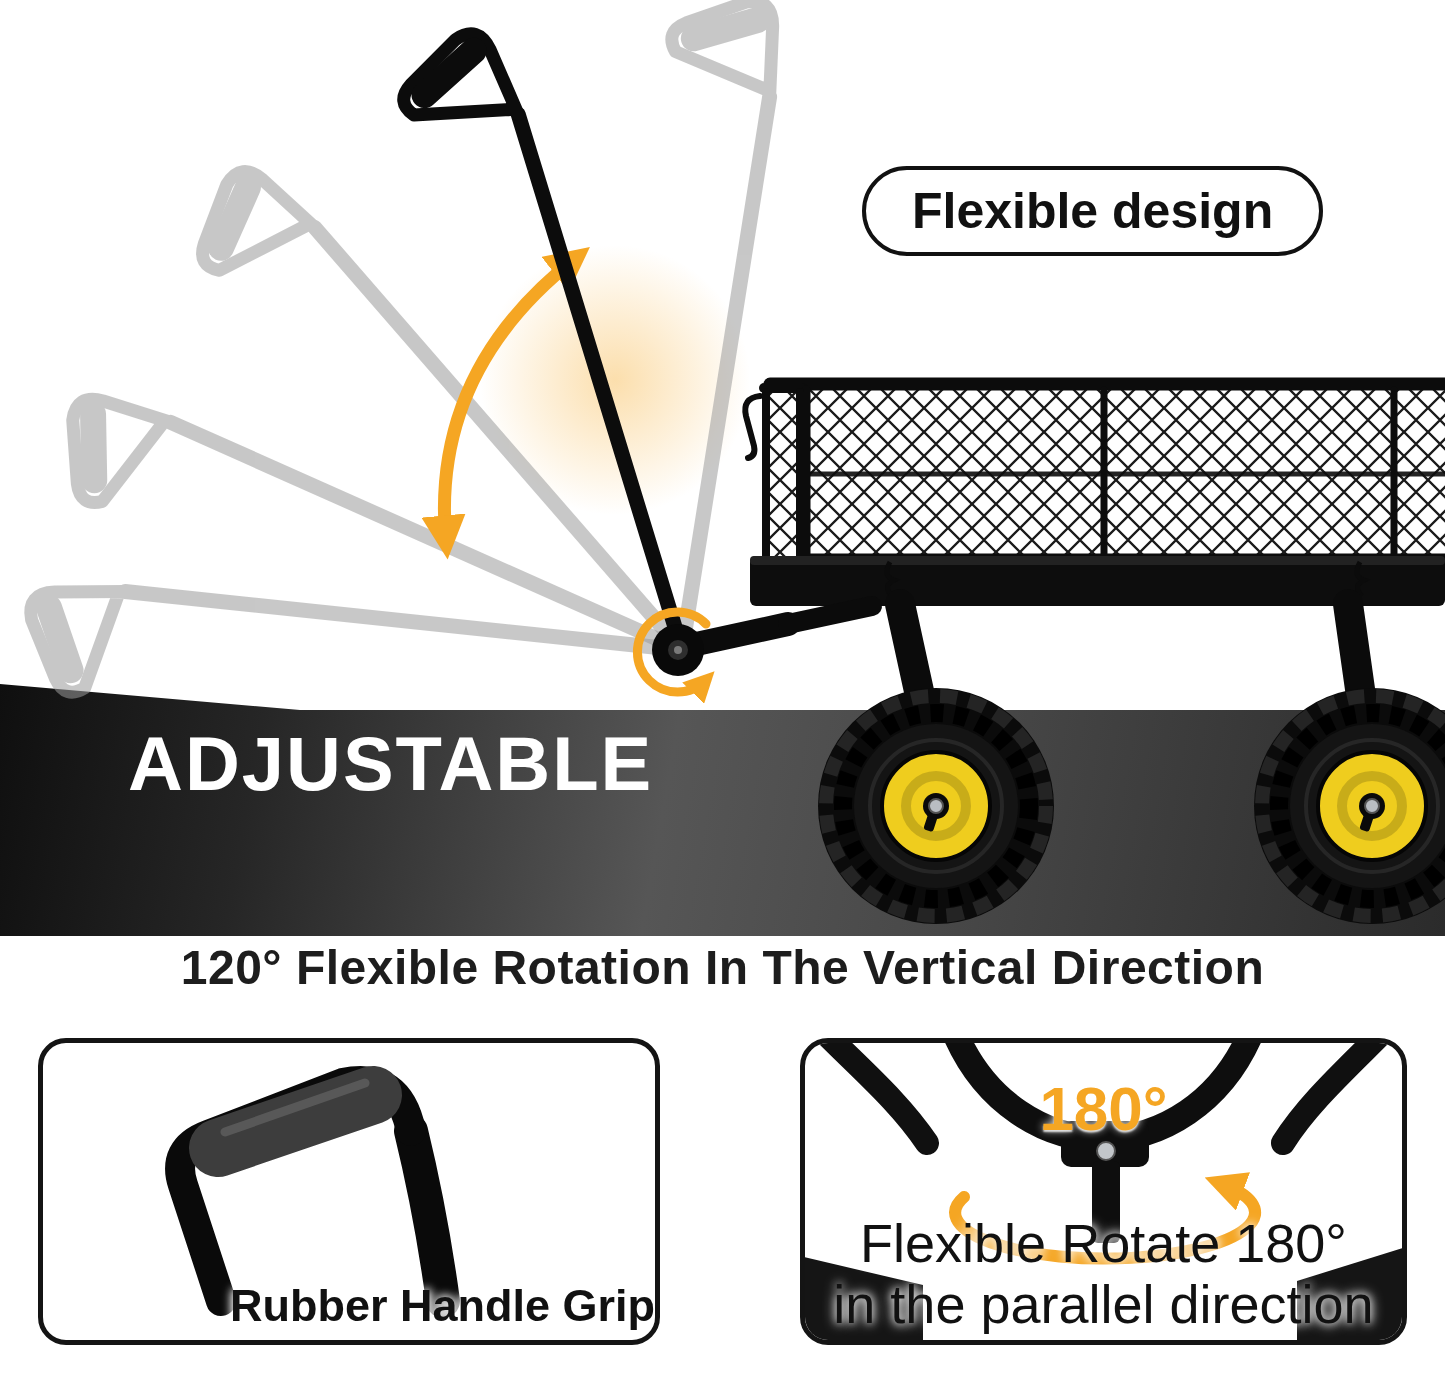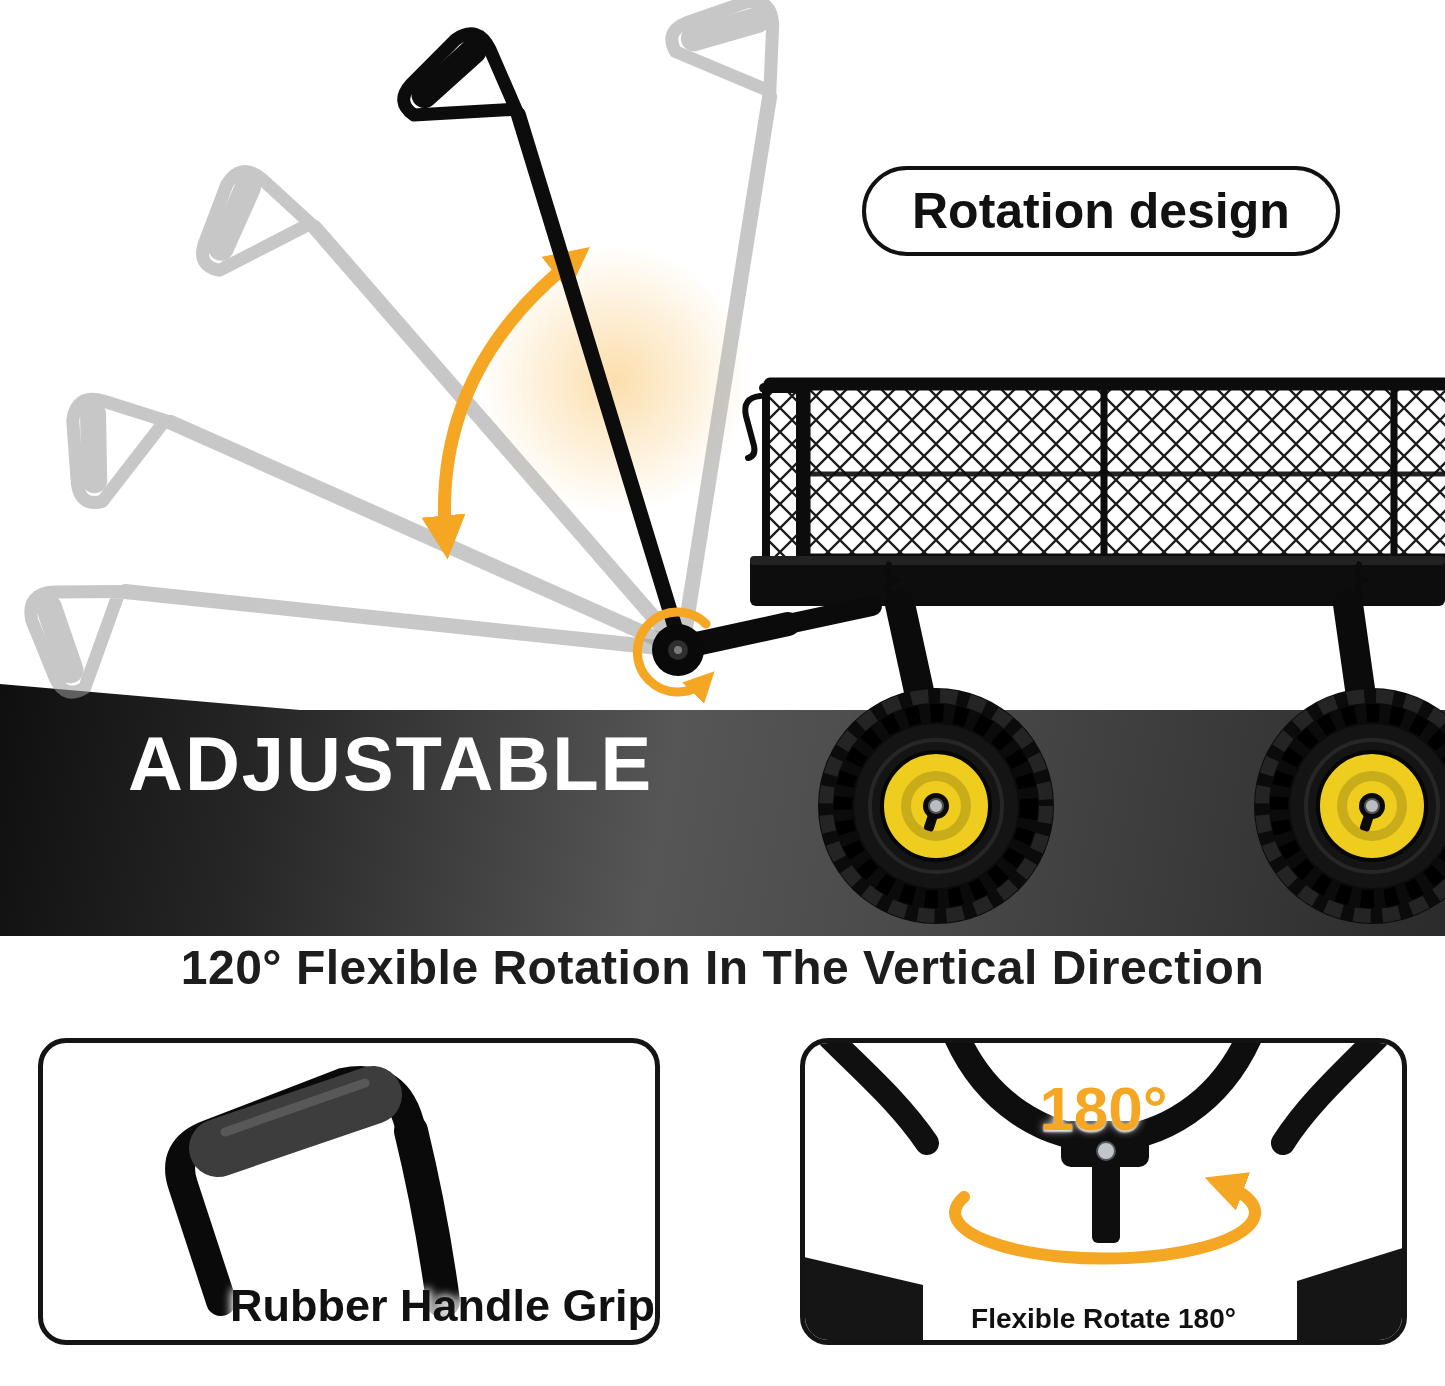--- a/index.html
+++ b/index.html
@@ -37,21 +37,21 @@
   .card-left{left:38px;width:622px;}
   .card-right{left:800px;width:607px;padding-left:16px;}
   .card svg{position:absolute;left:0;top:0;}
   .card-caption{
     position:absolute;left:0;bottom:8px;width:100%;text-align:right;
     font-size:45px;font-weight:600;color:#111;
     text-shadow:0 0 8px #fff,0 0 12px #fff;
   }
   .card-caption2{
     position:absolute;left:0;bottom:6px;width:100%;text-align:center;
-    font-size:28px;font-weight:700;color:#111;line-height:1.12;
+    font-size:54px;font-weight:400;color:#111;line-height:1.12;
     text-shadow:0 0 9px #fff,0 0 14px #fff;
   }
   .angle180{
     position:absolute;left:50%;top:30px;transform:translateX(-50%);
     font-size:62px;font-weight:700;color:#F5A623;
     text-shadow:0 0 8px rgba(255,255,255,.95),0 2px 2px rgba(255,255,255,.8);
   }
 </style>
 </head>
 <body>
@@ -146,21 +146,21 @@
         <circle cx="678" cy="650" r="10" fill="#2e2e2e"></circle>
         <circle cx="678" cy="650" r="4" fill="#7a7a7a"></circle>
       </g>
 
       <path d="M 706,624 A 40 40 0 1 0 706,680" fill="none" stroke="#F5A623" stroke-width="9" stroke-linecap="round" marker-end="url(#ah)"></path>
     </g>
   </svg>
 
 
   <div class="ergo-pill">
-    <span>Rotation design</span>
+    <span>Flexible design</span>
   </div>
 
   <div class="subtitle">120° Flexible Rotation In The Vertical Direction</div>
 
   <div class="card card-left">
     <svg width="612" height="297" viewBox="0 0 612 297">
       <path d="M 400,258 Q 388,170 368,88" fill="none" stroke="#0a0a0a" stroke-width="34" stroke-linecap="round"></path>
       <path d="M 368,88 Q 356,28 300,40 L 165,92 Q 128,106 140,142 L 178,258" fill="none" stroke="#0a0a0a" stroke-width="30" stroke-linecap="round" stroke-linejoin="round"></path>
       <path d="M 330,52 L 175,105" fill="none" stroke="#3d3d3d" stroke-width="58" stroke-linecap="round"></path>
       <path d="M 322,40 L 182,89" fill="none" stroke="#5d5d5d" stroke-width="9" stroke-linecap="round" opacity="0.85"></path>
@@ -185,16 +185,17 @@
       <defs>
         <marker id="ah2" viewBox="0 0 10 10" refX="6" refY="5" markerWidth="3.4" markerHeight="3.4" orient="auto-start-reverse">
           <path d="M0,0 L10,5 L0,10 z" fill="#F5A623"></path>
         </marker>
       </defs>
       <path d="M 159,154 A 150 46 0 1 0 415,140" fill="none" stroke="#F5A623" stroke-width="12" stroke-linecap="round" marker-end="url(#ah2)"></path>
     </svg>
     <div class="angle180">180°</div>
     <div class="card-caption2">
       <div>Flexible Rotate 180°</div>
+      <div>in the parallel direction</div>
     </div>
   </div>
 
 </div>
 
 </body></html>

